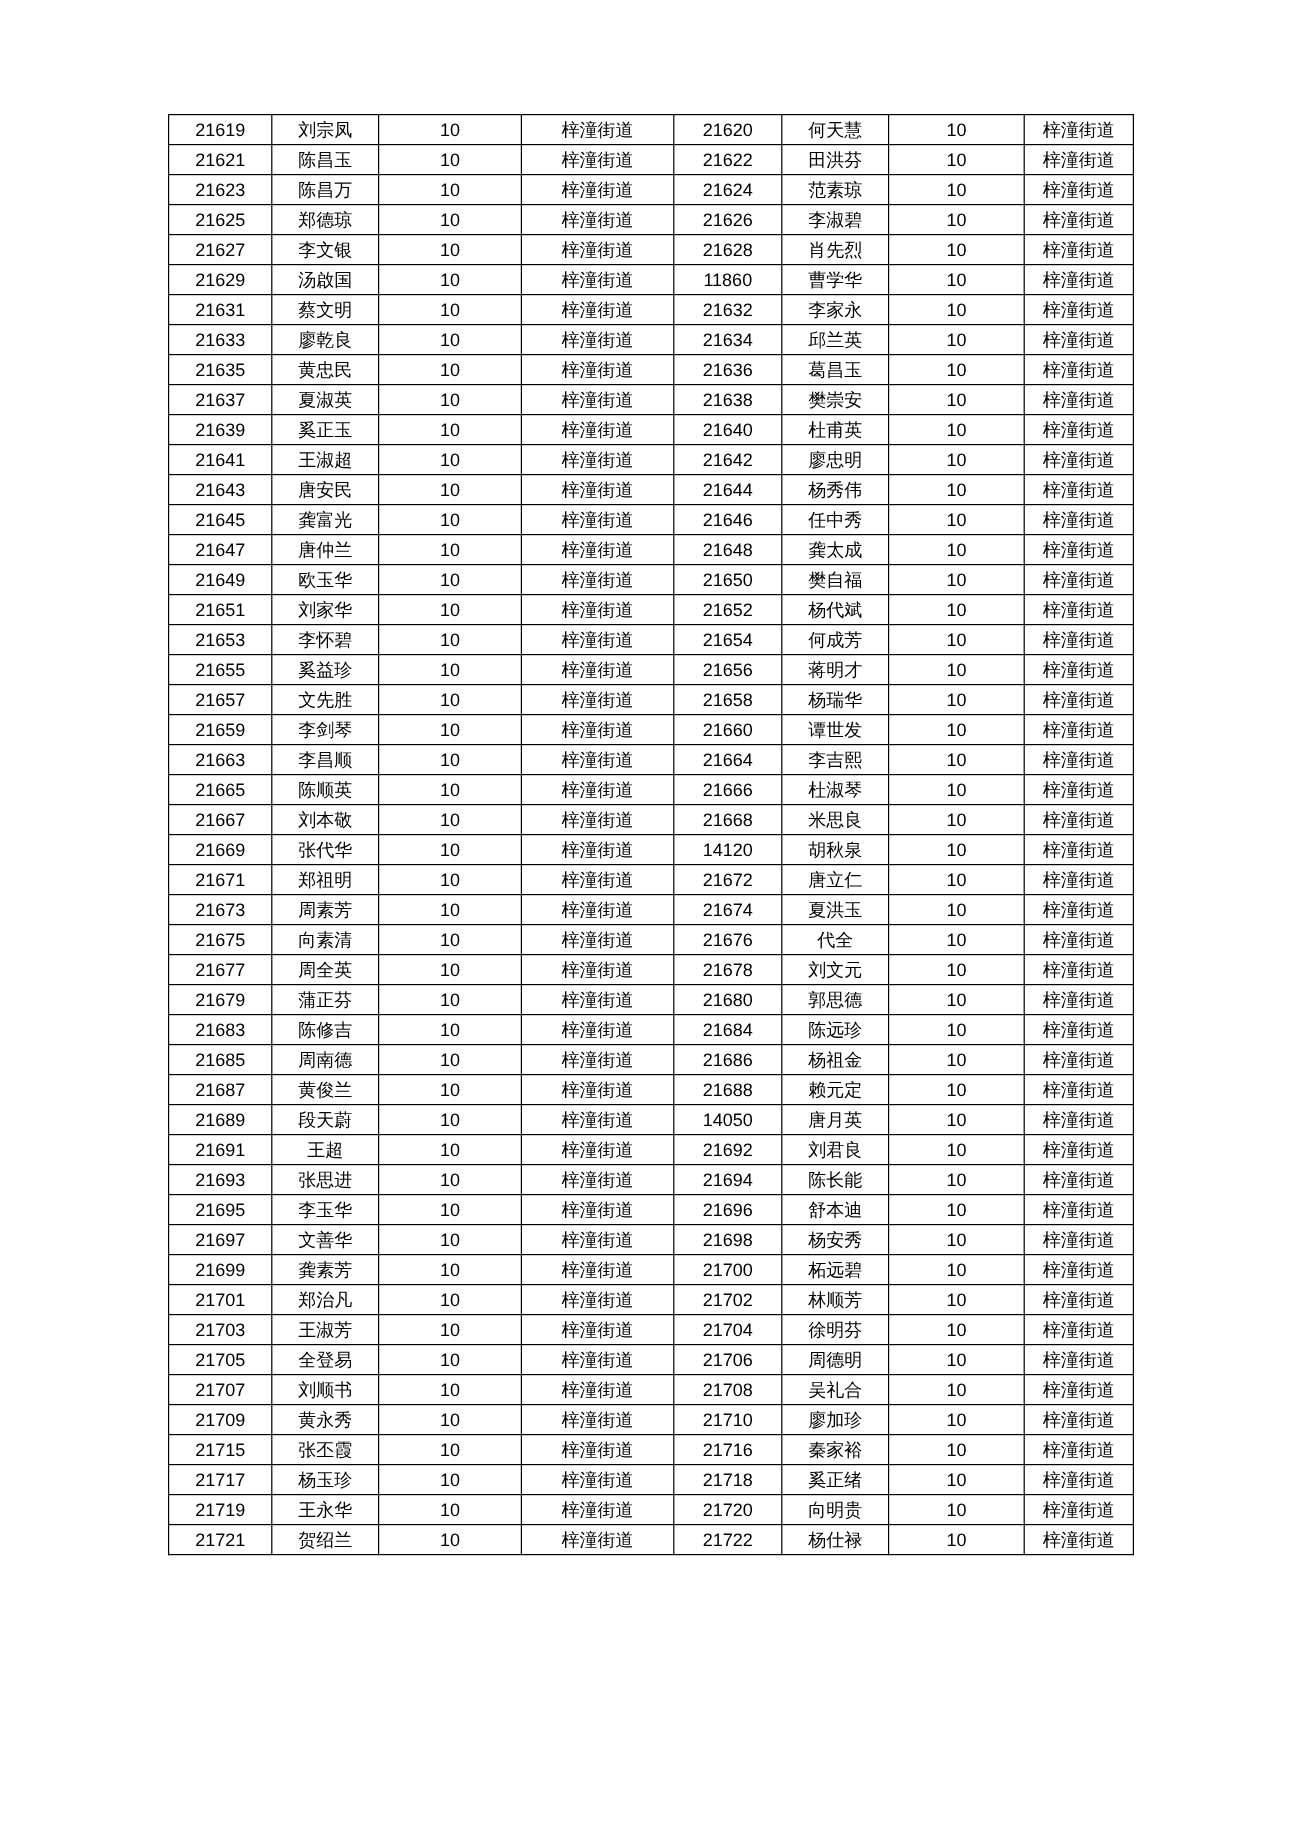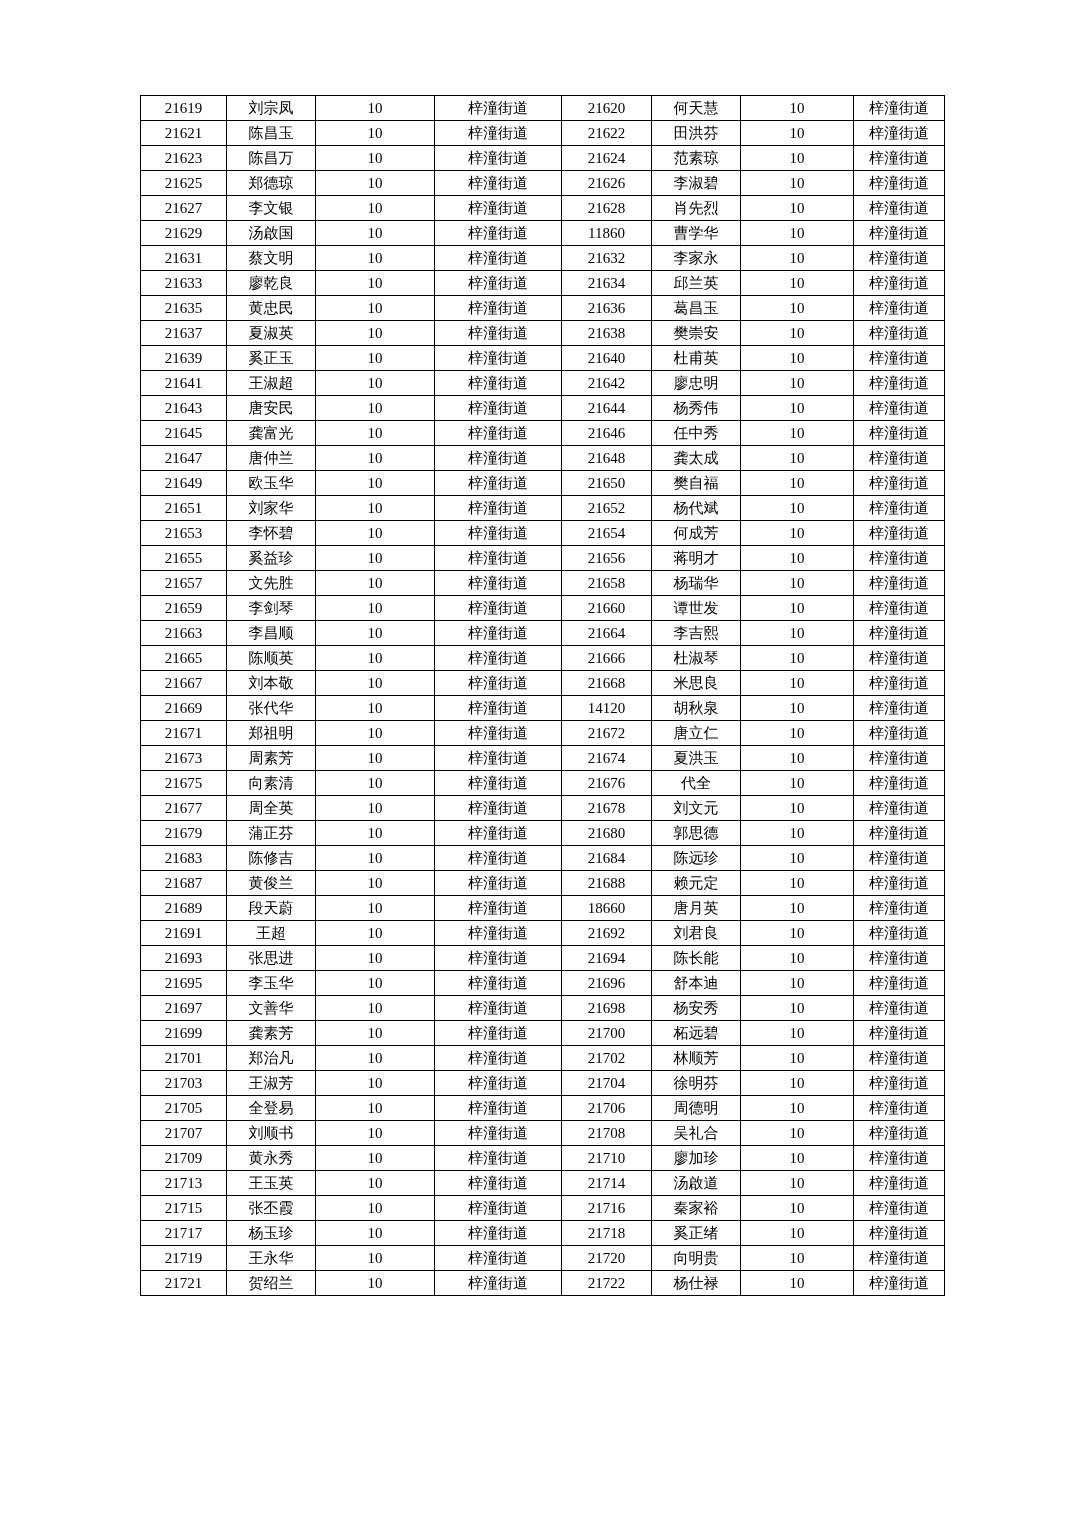--- a/index.html
+++ b/index.html
@@ -5,21 +5,21 @@
   html, body {
     margin: 0;
     padding: 0;
     background: #ffffff;
   }
   .page {
     position: relative;
     width: 1074px;
     height: 1520px;
     background: #ffffff;
-    font-family: Liberation Serif, serif;
+    font-family: Liberation Sans, sans-serif;
     color: #000000;
   }
   table.roster {
     position: absolute;
     left: 140px;
     top: 95px;
     border-collapse: collapse;
     table-layout: fixed;
   }
   table.roster td {
@@ -352,35 +352,45 @@
           <td class="c0">21683</td>
           <td class="c1">陈修吉</td>
           <td class="c2">10</td>
           <td class="c3">梓潼街道</td>
           <td class="c4">21684</td>
           <td class="c5">陈远珍</td>
           <td class="c6">10</td>
           <td class="c7">梓潼街道</td>
         </tr>
         <tr>
+          <td class="c0">21685</td>
+          <td class="c1">周南德</td>
+          <td class="c2">10</td>
+          <td class="c3">梓潼街道</td>
+          <td class="c4">21686</td>
+          <td class="c5">杨祖金</td>
+          <td class="c6">10</td>
+          <td class="c7">梓潼街道</td>
+        </tr>
+        <tr>
           <td class="c0">21687</td>
           <td class="c1">黄俊兰</td>
           <td class="c2">10</td>
           <td class="c3">梓潼街道</td>
           <td class="c4">21688</td>
           <td class="c5">赖元定</td>
           <td class="c6">10</td>
           <td class="c7">梓潼街道</td>
         </tr>
         <tr>
           <td class="c0">21689</td>
           <td class="c1">段天蔚</td>
           <td class="c2">10</td>
           <td class="c3">梓潼街道</td>
-          <td class="c4">18660</td>
+          <td class="c4">14050</td>
           <td class="c5">唐月英</td>
           <td class="c6">10</td>
           <td class="c7">梓潼街道</td>
         </tr>
         <tr>
           <td class="c0">21691</td>
           <td class="c1">王超</td>
           <td class="c2">10</td>
           <td class="c3">梓潼街道</td>
           <td class="c4">21692</td>
@@ -468,30 +478,20 @@
           <td class="c6">10</td>
           <td class="c7">梓潼街道</td>
         </tr>
         <tr>
           <td class="c0">21709</td>
           <td class="c1">黄永秀</td>
           <td class="c2">10</td>
           <td class="c3">梓潼街道</td>
           <td class="c4">21710</td>
           <td class="c5">廖加珍</td>
-          <td class="c6">10</td>
-          <td class="c7">梓潼街道</td>
-        </tr>
-        <tr>
-          <td class="c0">21713</td>
-          <td class="c1">王玉英</td>
-          <td class="c2">10</td>
-          <td class="c3">梓潼街道</td>
-          <td class="c4">21714</td>
-          <td class="c5">汤啟道</td>
           <td class="c6">10</td>
           <td class="c7">梓潼街道</td>
         </tr>
         <tr>
           <td class="c0">21715</td>
           <td class="c1">张丕霞</td>
           <td class="c2">10</td>
           <td class="c3">梓潼街道</td>
           <td class="c4">21716</td>
           <td class="c5">秦家裕</td>

